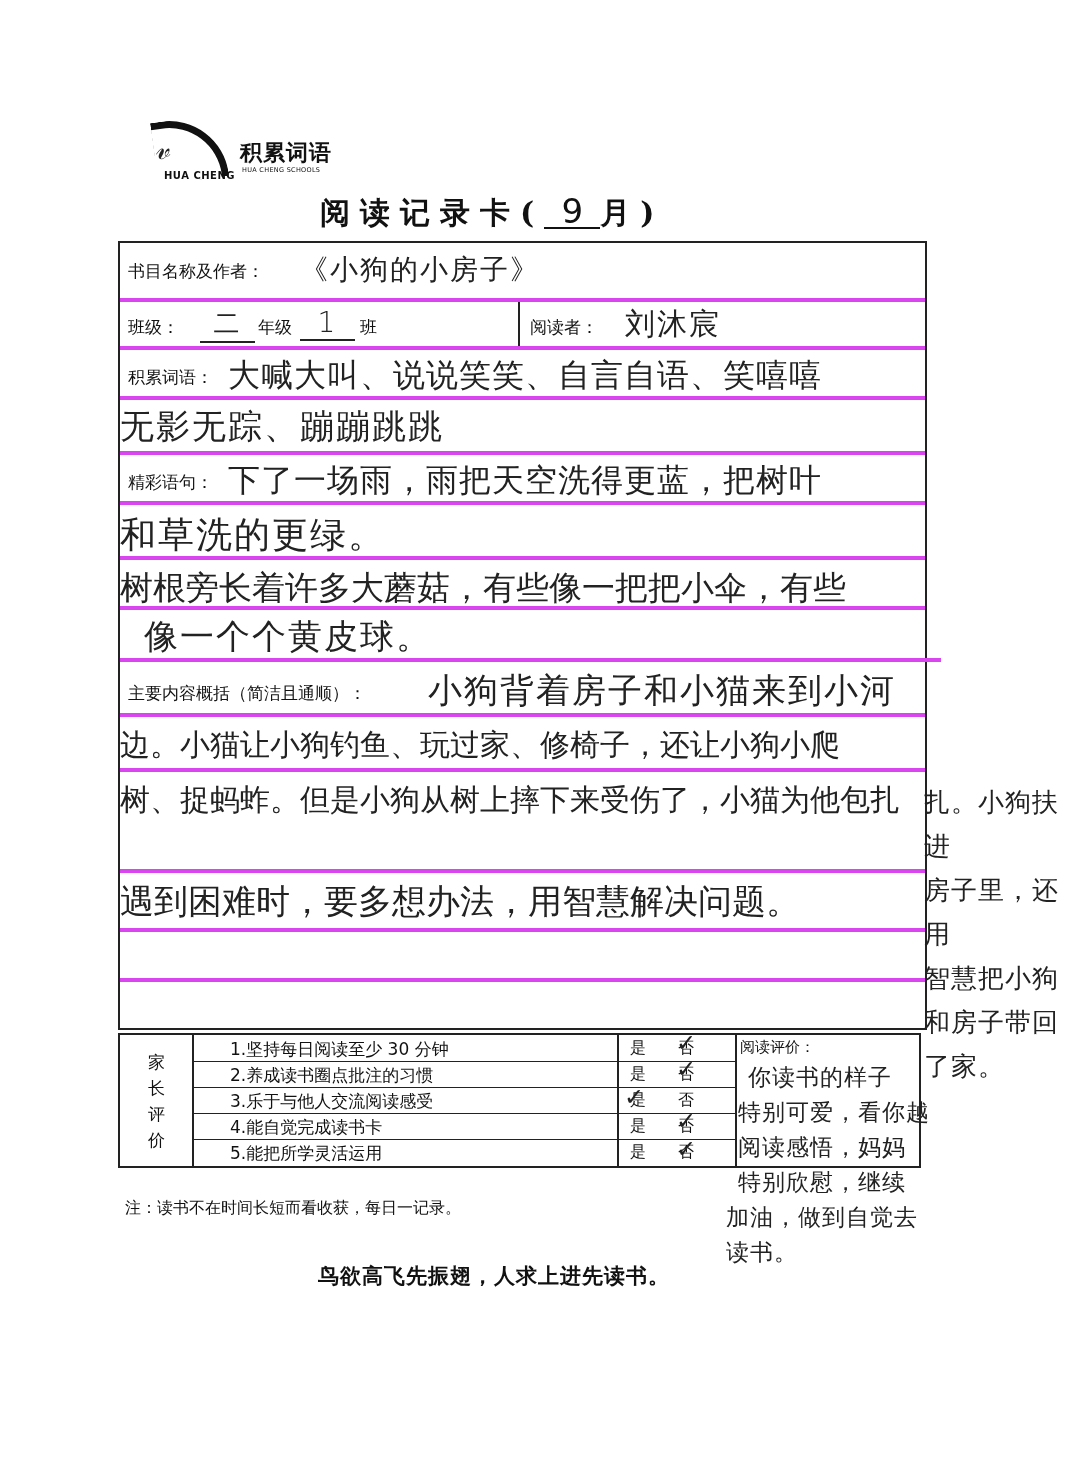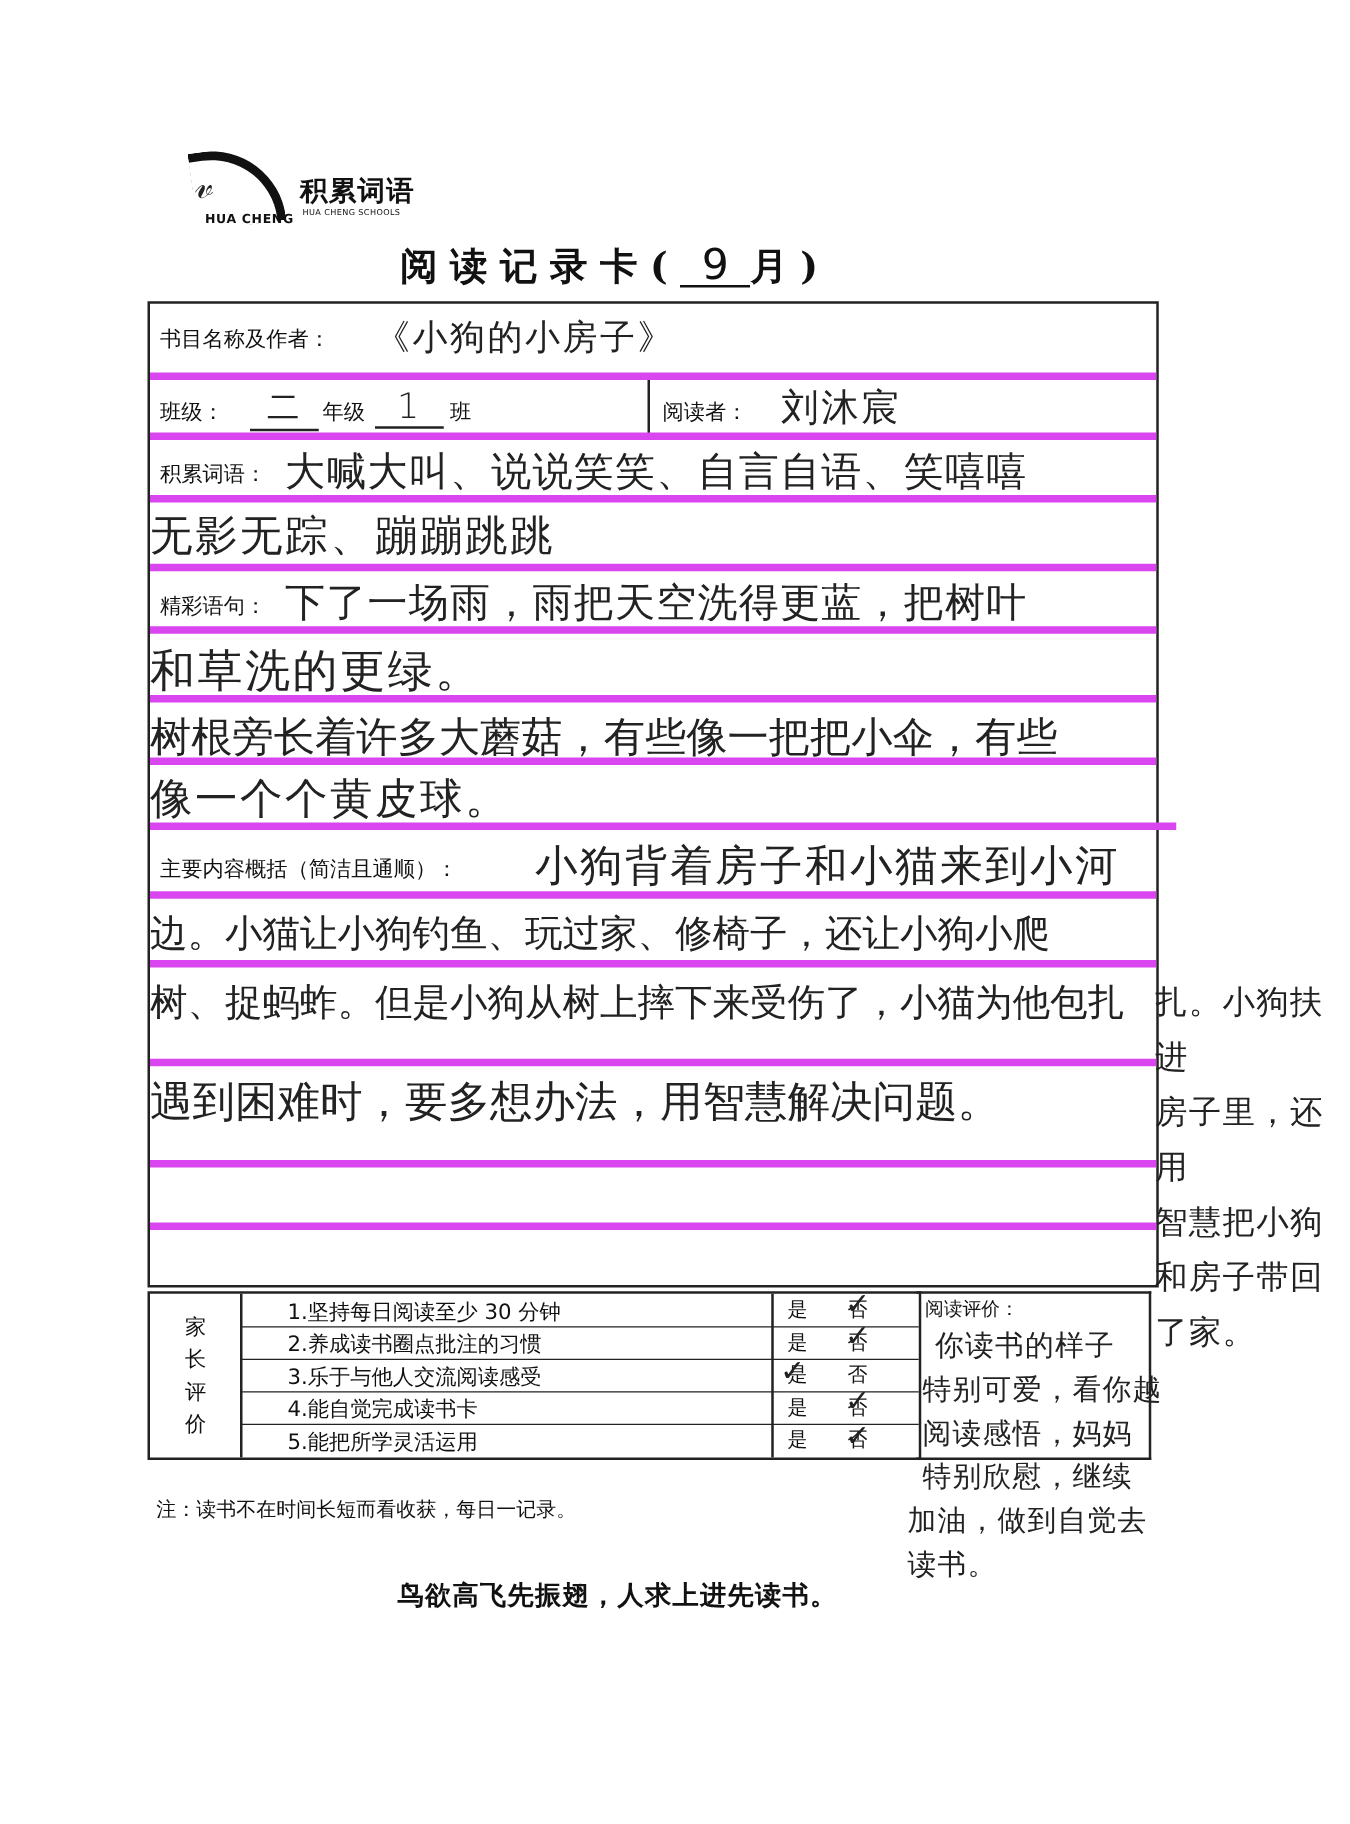--- a/index.html
+++ b/index.html
@@ -19,21 +19,21 @@
 
   
   .title { left:320px; top:193px; font-family:"DejaVu Serif", serif; font-size:30px; font-weight:bold;
            letter-spacing:10px; white-space:nowrap; }
   .month { display:inline-block; width:56px; text-align:center; border-bottom:2px solid #111;
            font-family:"DejaVu Sans", sans-serif; font-weight:normal; letter-spacing:0; font-size:34px;
            line-height:32px; }
 
   
   .tbl { left:118px; top:241px; width:805px; border:2px solid #222; }
-  .row { position:absolute; left:0; width:805px; border-top:6px solid #d946ef; }
+  .row { position:absolute; left:0; width:805px; border-top:4px solid #d946ef; }
   .lbl { font-size:17px; color:#111; white-space:nowrap; }
   .hw { font-family:"DejaVu Sans", sans-serif; font-weight:300; color:#222; white-space:nowrap; letter-spacing:2px; }
 
   
   .ptbl { left:118px; top:1033px; width:615px; height:131px; border:2px solid #222; }
   .pcol { position:absolute; top:0; bottom:0; border-left:2px solid #222; }
   .prow { position:absolute; left:72px; right:0; border-top:1.5px solid #222; }
   .pitem { position:absolute; left:110px; font-size:17px; white-space:nowrap; }
   .yes { position:absolute; left:510px; font-size:16px; }
   .no  { position:absolute; left:558px; font-size:16px; }
@@ -95,35 +95,35 @@
     <span class="abs lbl" style="left:8px; top:16px;">精彩语句：</span>
     <span class="abs hw" style="left:108px; top:4px; font-size:32px; letter-spacing:1px;text-align:right;">下了一场雨，雨把天空洗得更蓝，把树叶</span>
   </div>
   <div class="row" style="top:258px; height:55px;">
     <span class="abs hw" style="left:0px; top:6px; font-size:36px;">和草洗的更绿。</span>
   </div>
   <div class="row" style="top:313px; height:50px;">
     <span class="abs hw" style="left:0px; top:6px; font-size:33px; letter-spacing:0;">树根旁长着许多大蘑菇，有些像一把把小伞，有些</span>
   </div>
   <div class="row" style="top:363px; height:52px;">
-    <span class="abs hw" style="left:0px; top:4px; font-size:34px;">像一个个黄皮球。</span>
+    <span class="abs hw" style="left:0px; top:4px; font-size:34px;padding-left:24px;">像一个个黄皮球。</span>
   </div>
 
   <div class="row" style="top:415px; height:55px;padding-left:16px;">
     <span class="abs lbl" style="left:8px; top:20px;">主要内容概括（简洁且通顺）：</span>
     <span class="abs hw" style="left:308px; top:6px; font-size:34px;">小狗背着房子和小猫来到小河</span>
   </div>
   <div class="row" style="top:470px; height:55px;">
     <span class="abs hw" style="left:0px; top:8px; font-size:30px; letter-spacing:0;">边。小猫让小狗钓鱼、玩过家、修椅子，还让小狗小爬</span>
   </div>
   <div class="row" style="top:525px; height:55px;">
     <span class="abs hw" style="left:0px; top:8px; font-size:30px; letter-spacing:0;">树、捉蚂蚱。但是小狗从树上摔下来受伤了，小猫为他包扎</span>
   </div>
 
-  <div class="row" style="top:604px; height:55px;text-align:center;">
+  <div class="row" style="top:626px; height:55px;text-align:center;">
     <span class="abs hw" style="left:0px; top:6px; font-size:34px; letter-spacing:0;">遇到困难时，要多想办法，用智慧解决问题。</span>
   </div>
   <div class="row" style="top:685px; height:50px;">
     <span class="abs hw" style="left:0px; top:6px; font-size:30px;"></span>
   </div>
   <div class="row" style="top:735px; height:50px;">
     <span class="abs hw" style="left:0px; top:6px; font-size:30px;"></span>
   </div>
 </div>
 

